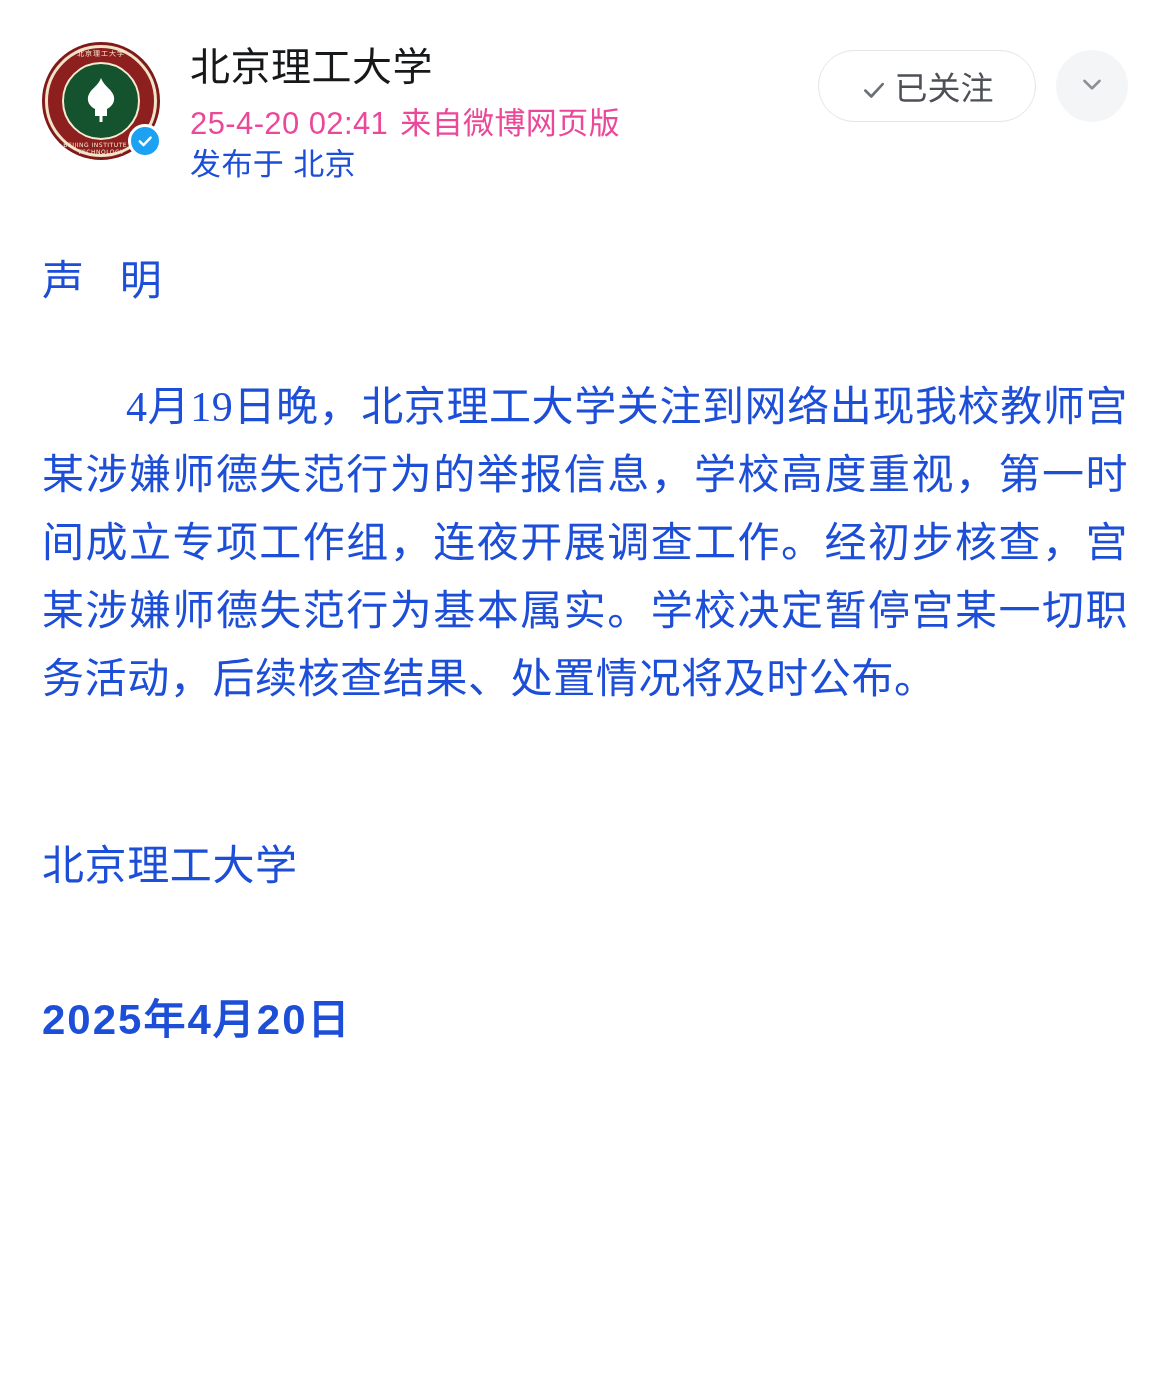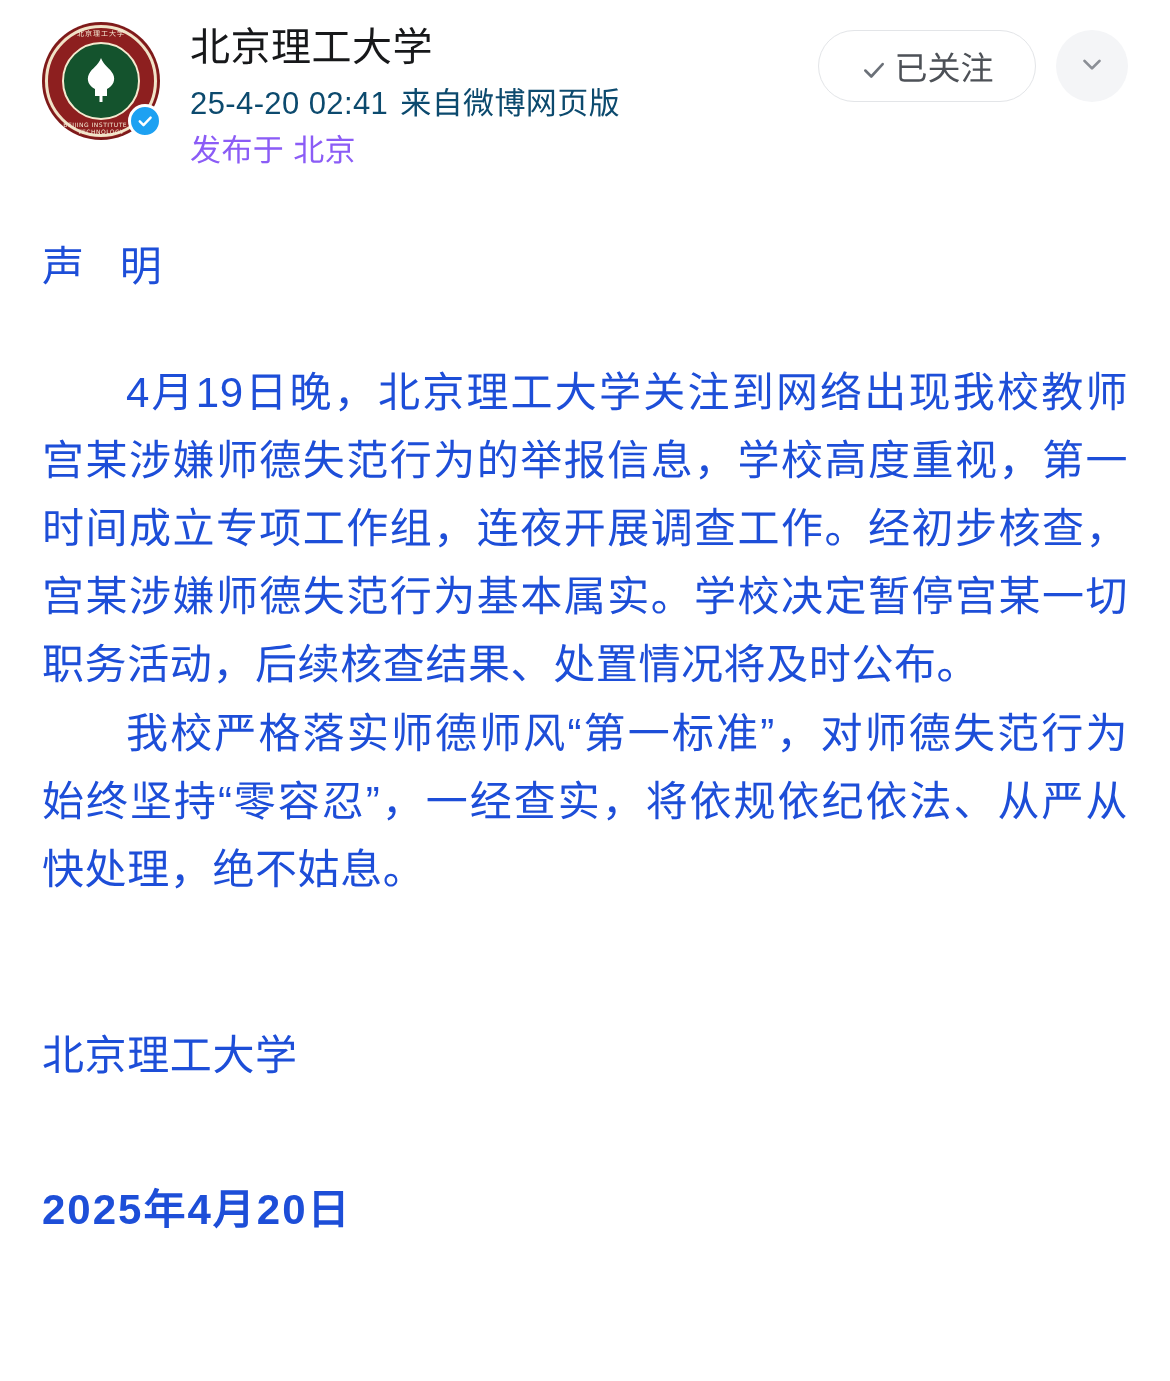--- a/index.html
+++ b/index.html
@@ -10,21 +10,21 @@
   body {
     width: 1170px;
     min-height: 1381px;
     font-family: "Liberation Sans", "DejaVu Sans", sans-serif;
     color: #1a1a1a;
     -webkit-font-smoothing: antialiased;
   }
   .post {
     width: 1170px;
     box-sizing: border-box;
-    padding: 16px 42px 0 42px;
+    padding: 36px 42px 0 42px;
     position: relative;
   }
   
   .header {
     display: flex;
     align-items: flex-start;
     position: relative;
     min-height: 140px;
   }
   .avatar-wrap {
@@ -107,29 +107,28 @@
     font-size: 40px;
     line-height: 1.18;
     color: #17181a;
     font-weight: 400;
     letter-spacing: 0.5px;
   }
   .subline {
     margin-top: 12px;
     font-size: 31px;
     line-height: 1.35;
-    color: #0c4a6e;
+    color: #ec4899;
     letter-spacing: 0.4px;
   }
   .subline .src { margin-left: 12px; }
   .location {
-    margin-top: 6px;
     font-size: 31px;
     line-height: 1.3;
-    color: #8b5cf6;
+    color: #1d4ed8;
     letter-spacing: 0.4px;
   }
 
   .header-actions {
     position: absolute;
     right: 0;
     top: 14px;
     display: flex;
     align-items: center;
     gap: 20px;
@@ -174,20 +173,21 @@
   }
   .title {
     font-size: 42px;
     letter-spacing: 12px;
     margin-bottom: 58px;
   }
   .para {
     text-indent: 2em;
     margin: 0;
     text-align: justify;
+    font-family: Liberation Serif, serif;
   }
   .para + .para { margin-top: 0; }
   .signature {
     margin-top: 118px;
   }
   .date {
     margin-top: 86px;
     padding-bottom: 60px;
     letter-spacing: 2px;
     font-weight: bold;
@@ -243,18 +243,17 @@
             <path d="M6 9.5 L12 15.5 L18 9.5" fill="none" stroke="#8b8f96" stroke-width="2.2" stroke-linecap="round" stroke-linejoin="round"></path>
           </svg>
         </span>
       </div>
     </div>
   </div>
 
   <div class="content">
     <div class="title">声 明</div>
     <p class="para">4月19日晚，北京理工大学关注到网络出现我校教师宫某涉嫌师德失范行为的举报信息，学校高度重视，第一时间成立专项工作组，连夜开展调查工作。经初步核查，宫某涉嫌师德失范行为基本属实。学校决定暂停宫某一切职务活动，后续核查结果、处置情况将及时公布。</p>
-    <p class="para">我校严格落实师德师风“第一标准”，对师德失范行为始终坚持“零容忍”，一经查实，将依规依纪依法、从严从快处理，绝不姑息。</p>
     <div class="signature">北京理工大学</div>
     <div class="date">2025年4月20日</div>
   </div>
 
 </div>
 
 </body></html>

